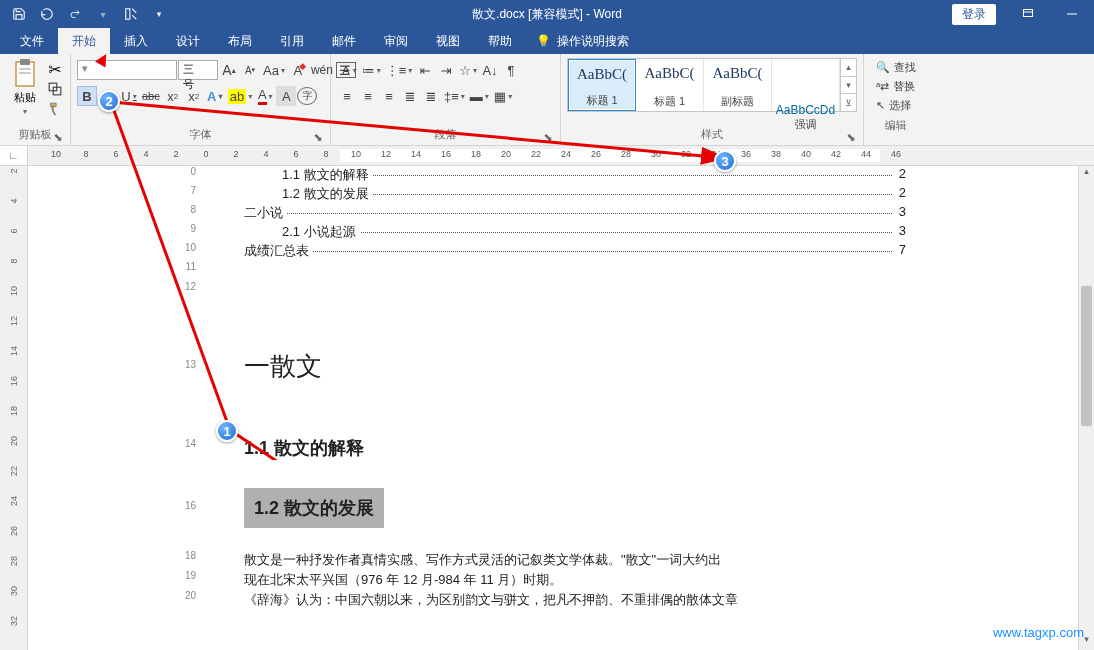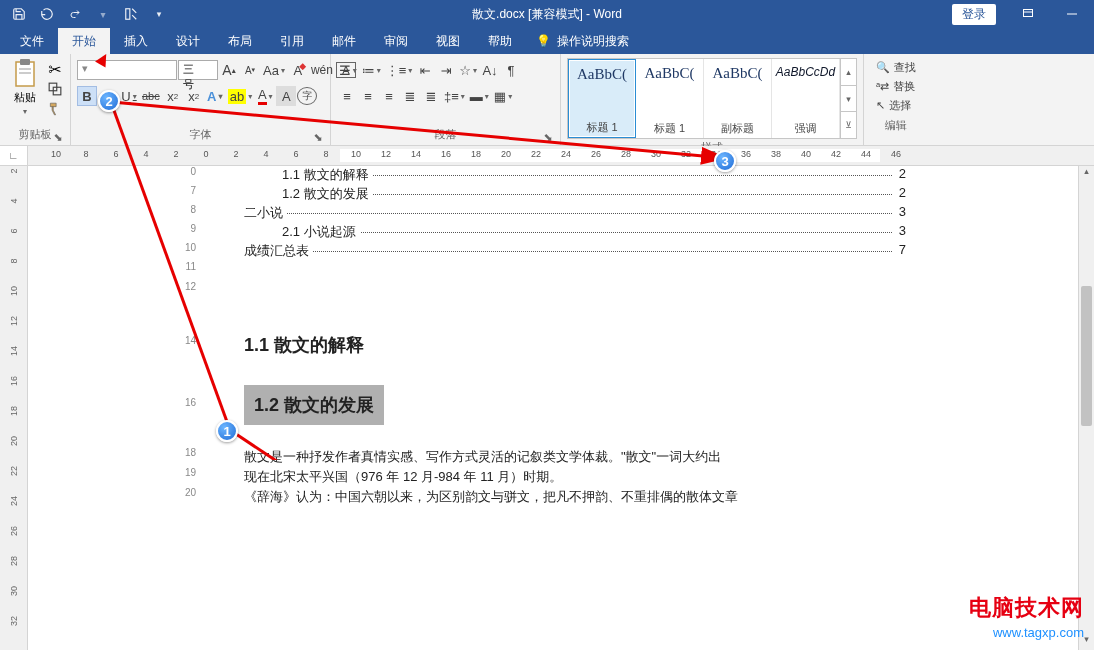--- a/index.html
+++ b/index.html
@@ -44,26 +44,26 @@
 .bold-active { border:1px solid #a3bde3; background:#cde0f7; }
 .sup { font-size:8px; vertical-align:super; }
 .sub { font-size:8px; vertical-align:sub; }
 
 
 .para-rows { display:flex; flex-direction:column; gap:6px; }
 .para-row { display:flex; gap:1px; align-items:center; }
 
 
 .styles-group { flex:0 0 auto; }
-.style-gallery { display:flex; border:1px solid #c6c6c6; background:#fff; height:81px; }
+.style-gallery { display:flex; border:1px solid #c6c6c6; background:#fff; height:54px; }
 .style-item { width:68px; border-right:1px solid #e5e5e5; display:flex; flex-direction:column; align-items:center; justify-content:space-between; padding:6px 2px 2px; font-size:11px; position:relative;}
 .style-item.active { border:1px solid #2a8dd4; box-shadow:inset 0 0 0 1px #fff; background:#d9ecf9; }
 .style-preview { font-size:15px; color:#333; }
 .style-preview.heading { font-family:"SimSun"; color:#1f3864; }
-.style-preview.emphasis { font-style:italic; color:#0f172a; }
+.style-preview.emphasis { color:#0369a1;margin-top:38px; }
 .style-name { color:#444; font-size:11px; }
 .gallery-arrows { width:16px; display:flex; flex-direction:column; border-left:1px solid #c6c6c6;}
 .gallery-arrows div { flex:1; display:flex; align-items:center; justify-content:center; font-size:9px; color:#666; border-bottom:1px solid #c6c6c6; }
 .gallery-arrows div:last-child { border-bottom:none; }
 
 
 .edit-group { padding:4px 6px; display:flex; flex-direction:column; gap:4px; font-size:11px; color:#444;}
 .edit-row { display:flex; align-items:center; gap:4px;}
 
 
@@ -446,20 +446,24 @@
             <span class="toc-page">7</span>
           </div>
         </div>
       <div class="body-line">
           <span class="ln" style="left:-30px">11</span>
         </div>
       <div class="body-line">
           <span class="ln" style="left:-30px">12</span>
         </div>
 
+      <div class="body-line" style="height:auto">
+        <span class="ln" style="left:-30px;top:58px">13</span>
+        <div class="heading1" style="margin-left:38px">一散文</div>
+      </div>
 
       <div style="height:26px"></div>
       <div class="body-line" style="height:auto">
         <span class="ln" style="left:-30px;top:8px">14</span>
         <div class="heading2" style="margin-left:38px">1.1 散文的解释</div>
       </div>
 
 
       <div style="height:20px"></div>
       <div class="body-line" style="height:auto">
@@ -517,15 +521,14 @@
     <div class="badge">1</div>
   </div>
 <div class="annot" style="left:98px;top:90px">
     <div class="badge">2</div>
   </div>
 <div class="annot" style="left:714px;top:150px">
     <div class="badge">3</div>
   </div>
 
 <div class="tag-logo">
-  <div class="red-text">电脑技术网</div>
   <div class="tag-url">www.tagxp.com</div>
 </div>
 
 </body></html>

